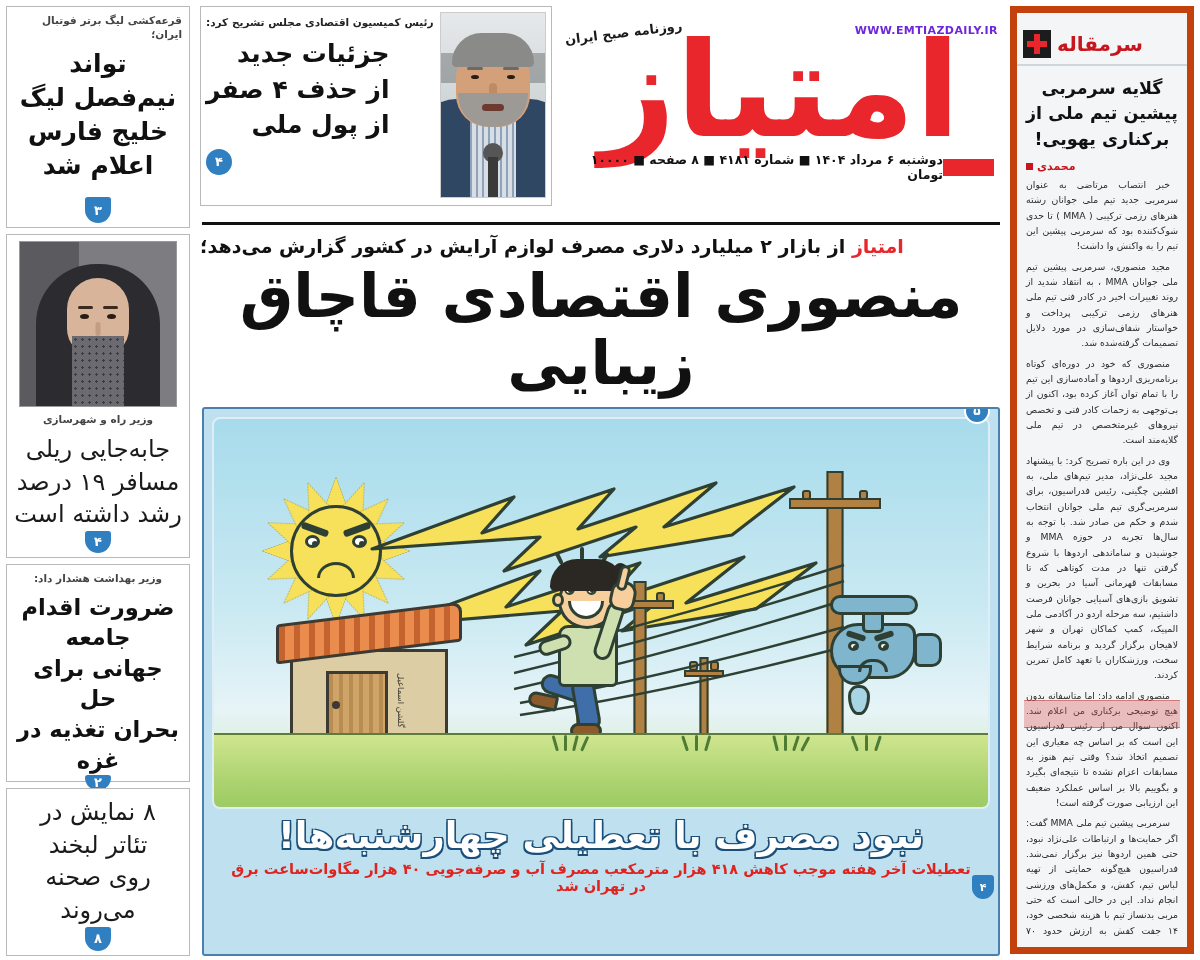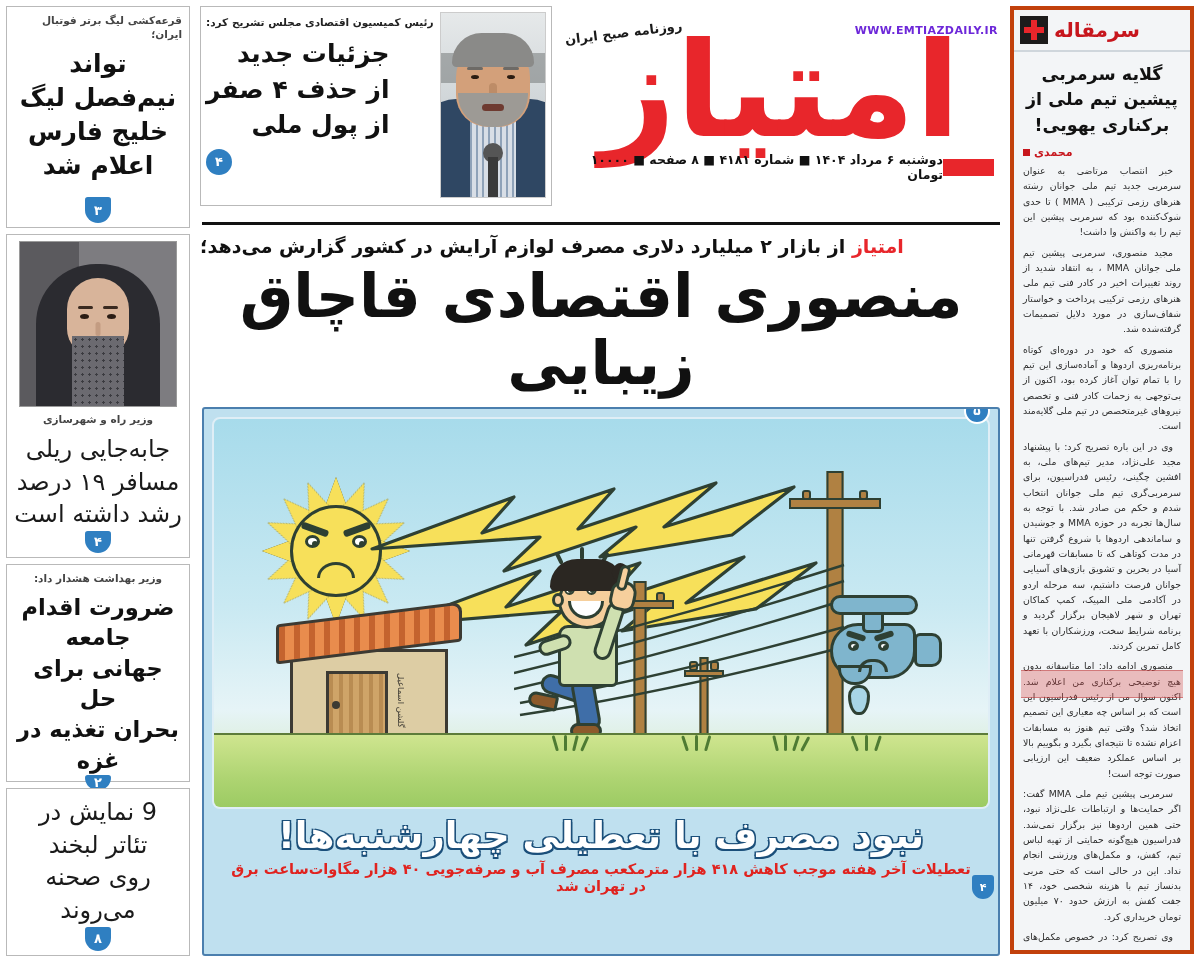--- a/index.html
+++ b/index.html
@@ -323,23 +323,23 @@
     display:flex;align-items:center;justify-content:center;
   }
 
   
   .right-col {
     width: 194px; height: 960px; order: 1;
     padding: 6px 6px 6px 4px;
     display: flex; flex-direction: column;
   }
   .edit-card {
-    border: 4px solid #c2410c; background: #f3f5f7;
+    border: 7px solid #c2410c; background: #f3f5f7;
     height: 100%; display: flex; flex-direction: column;
-    padding: 0 0 6px 0;
+    padding: 11px 0 6px 0;
   }
   .edit-bar {
     display: flex; flex-direction: row-reverse; align-items: center;
     justify-content: flex-start; gap: 6px;
     background: #f3f5f7; padding: 6px 6px 6px 6px;
     border-bottom: 2px solid #cfd6dc;
   }
   .cross-logo {
     width: 28px; height: 28px; background: #1c1c1c; position: relative; flex: none;
   }
@@ -392,21 +392,21 @@
       <div class="edit-title">گلایه سرمربی پیشین تیم ملی از برکناری یهویی!</div>
       <div class="edit-author">
         <span class="sq"></span>
         <span class="nm">محمدی</span>
       </div>
       <div class="edit-body" id="editorial-body">
           <p>خبر انتصاب مرتاضی به عنوان سرمربی جدید تیم ملی جوانان رشته هنرهای رزمی ترکیبی ( MMA ) تا حدی شوک‌کننده بود که سرمربی پیشین این تیم را به واکنش وا داشت!</p>
           <p>مجید منصوری، سرمربی پیشین تیم ملی جوانان MMA ، به انتقاد شدید از روند تغییرات اخیر در کادر فنی تیم ملی هنرهای رزمی ترکیبی پرداخت و خواستار شفاف‌سازی در مورد دلایل تصمیمات گرفته‌شده شد.</p>
           <p>منصوری که خود در دوره‌ای کوتاه برنامه‌ریزی اردوها و آماده‌سازی این تیم را با تمام توان آغاز کرده بود، اکنون از بی‌توجهی به زحمات کادر فنی و تخصص نیروهای غیرمتخصص در تیم ملی گلایه‌مند است.</p>
           <p>وی در این باره تصریح کرد: با پیشنهاد مجید علی‌نژاد، مدیر تیم‌های ملی، به افشین چگینی، رئیس فدراسیون، برای سرمربی‌گری تیم ملی جوانان انتخاب شدم و حکم من صادر شد. با توجه به سال‌ها تجربه در حوزه MMA و جوشیدن و ساماندهی اردوها با شروع گرفتن تنها در مدت کوتاهی که تا مسابقات قهرمانی آسیا در بحرین و تشویق بازی‌های آسیایی جوانان فرصت داشتیم، سه مرحله اردو در آکادمی ملی المپیک، کمپ کماکان تهران و شهر لاهیجان برگزار گردید و برنامه شرایط سخت، ورزشکاران با تعهد کامل تمرین کردند.</p>
-          <p class="hl">منصوری ادامه داد: اما متاسفانه بدون هیچ توضیحی برکناری من اعلام شد. اکنون سوال من از رئیس فدراسیون این است که بر اساس چه معیاری این تصمیم اتخاذ شد؟ وقتی تیم هنوز به مسابقات اعزام نشده تا نتیجه‌ای بگیرد و بگوییم بالا بر اساس عملکرد ضعیف این ارزیابی صورت توجه است!</p>
+          <p class="hl">منصوری ادامه داد: اما متاسفانه بدون هیچ توضیحی برکناری من اعلام شد. اکنون سوال من از رئیس فدراسیون این است که بر اساس چه معیاری این تصمیم اتخاذ شد؟ وقتی تیم هنوز به مسابقات اعزام نشده تا نتیجه‌ای بگیرد و بگوییم بالا بر اساس عملکرد ضعیف این ارزیابی صورت گرفته است!</p>
           <p>سرمربی پیشین تیم ملی MMA گفت: اگر حمایت‌ها و ارتباطات علی‌نژاد نبود، حتی همین اردوها نیز برگزار نمی‌شد. فدراسیون هیچ‌گونه حمایتی از تهیه لباس تیم، کفش، و مکمل‌های ورزشی انجام نداد. این در حالی است که حتی مربی بدنساز تیم با هزینه شخصی خود، ۱۴ جفت کفش به ارزش حدود ۷۰ میلیون تومان خریداری کرد.</p>
           <p>وی تصریح کرد: در خصوص مکمل‌های ورزشی نیز فدراسیون هیچ اقدامی نکرد و فقط با پیگیری‌های فشرده، حمید جنازی، مکمل‌هایی تهیه شد. فدراسیون، در این حال، به مدل دلگرم از احتمال دوپینگ، می‌تواند استفاده از آن‌ها را نداد.</p>
         </div>
     </div>
   </div>
 
   <div class="center">
 
     <div class="top-row">
 
@@ -661,21 +661,21 @@
         <div class="kicker-small">وزیر بهداشت هشدار داد:</div>
         <div class="rail-head cond">
           <div>ضرورت اقدام جامعه</div>
           <div>جهانی برای حل</div>
           <div>بحران تغذیه در غزه</div>
         </div>
         <div class="pagebadge sq">۲</div>
       </div>
       <div class="rail-card c4">
         <div class="rail-head thin">
-          <div>9 نمایش در</div>
+          <div>۸ نمایش در</div>
           <div>تئاتر لبخند</div>
           <div>روی صحنه می‌روند</div>
         </div>
         <div class="pagebadge sq">۸</div>
       </div>
     </div>
 
 </div>
 
 </body></html>

